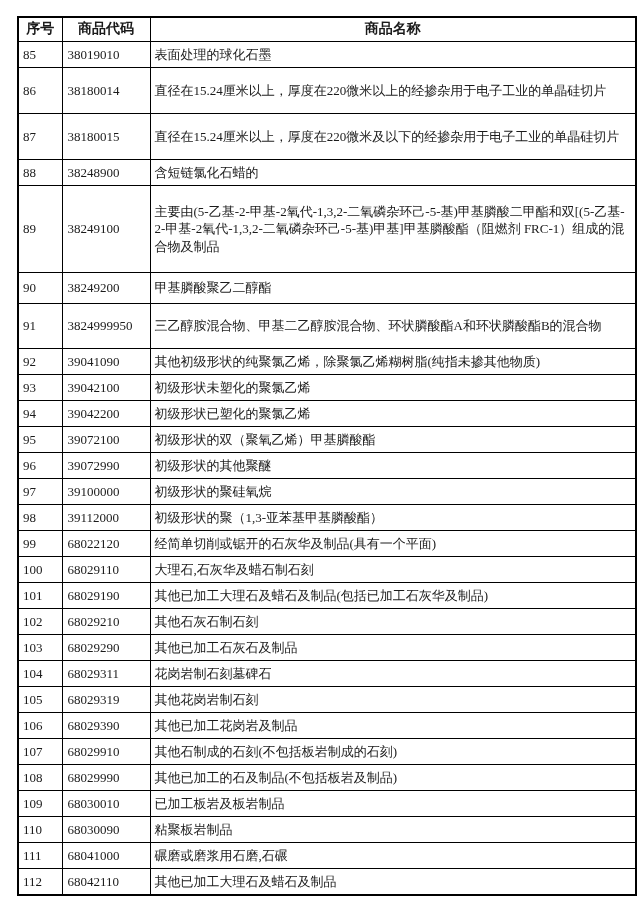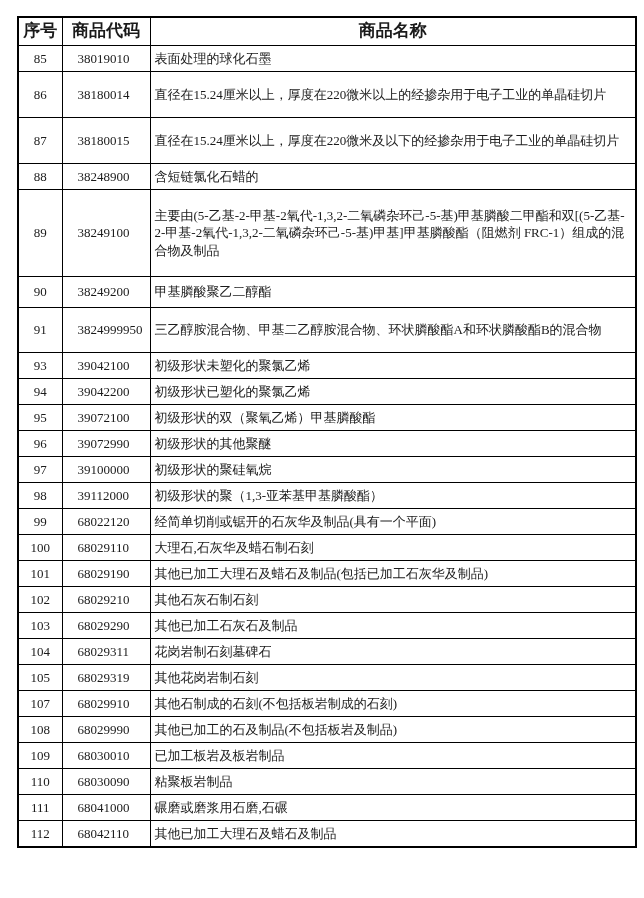--- a/index.html
+++ b/index.html
@@ -26,36 +26,35 @@
   .doc-table th, .doc-table td {
     border: 1px solid #000;
     font-size: 13px;
     line-height: 1.35;
     vertical-align: middle;
     padding: 3px 4px;
     overflow: hidden;
     word-break: break-all;
   }
   .doc-table th {
-    font-size: 17px;
+    font-size: 14px;
     font-weight: bold;
     text-align: center;
     height: 16px;
     padding: 2px 2px;
   }
   col.c-no   { width: 44px; }
   col.c-code { width: 88px; }
   col.c-name { width: 486px; }
   td.no {
-    text-align: center;
     height: 19px;
   }
   td.code {
     text-align: left;
-    padding-left: 15px;
+    padding-left: 5px;
   }
   td.name {
     text-align: left;
   }
   
   tbody tr            { height: 26px; }
   tbody tr:nth-child(2) td,
   tbody tr:nth-child(3) td { height: 39px; }
   tbody tr:nth-child(5) td { height: 80px; }
   tbody tr:nth-child(6) td { height: 24px; margin-left: 22px; }
@@ -107,20 +106,25 @@
         <td class="no">90</td>
         <td class="code">38249200</td>
         <td class="name">甲基膦酸聚乙二醇酯</td>
       </tr>
       <tr>
         <td class="no">91</td>
         <td class="code">3824999950</td>
         <td class="name">三乙醇胺混合物、甲基二乙醇胺混合物、环状膦酸酯A和环状膦酸酯B的混合物</td>
       </tr>
       <tr>
+        <td class="no">92</td>
+        <td class="code">39041090</td>
+        <td class="name">其他初级形状的纯聚氯乙烯，除聚氯乙烯糊树脂(纯指未掺其他物质)</td>
+      </tr>
+      <tr>
         <td class="no">93</td>
         <td class="code">39042100</td>
         <td class="name">初级形状未塑化的聚氯乙烯</td>
       </tr>
       <tr>
         <td class="no">94</td>
         <td class="code">39042200</td>
         <td class="name">初级形状已塑化的聚氯乙烯</td>
       </tr>
       <tr>
@@ -170,20 +174,25 @@
       </tr>
       <tr>
         <td class="no">104</td>
         <td class="code">68029311</td>
         <td class="name">花岗岩制石刻墓碑石</td>
       </tr>
       <tr>
         <td class="no">105</td>
         <td class="code">68029319</td>
         <td class="name">其他花岗岩制石刻</td>
+      </tr>
+      <tr>
+        <td class="no">106</td>
+        <td class="code">68029390</td>
+        <td class="name">其他已加工花岗岩及制品</td>
       </tr>
       <tr>
         <td class="no">107</td>
         <td class="code">68029910</td>
         <td class="name">其他石制成的石刻(不包括板岩制成的石刻)</td>
       </tr>
       <tr>
         <td class="no">108</td>
         <td class="code">68029990</td>
         <td class="name">其他已加工的石及制品(不包括板岩及制品)</td>

